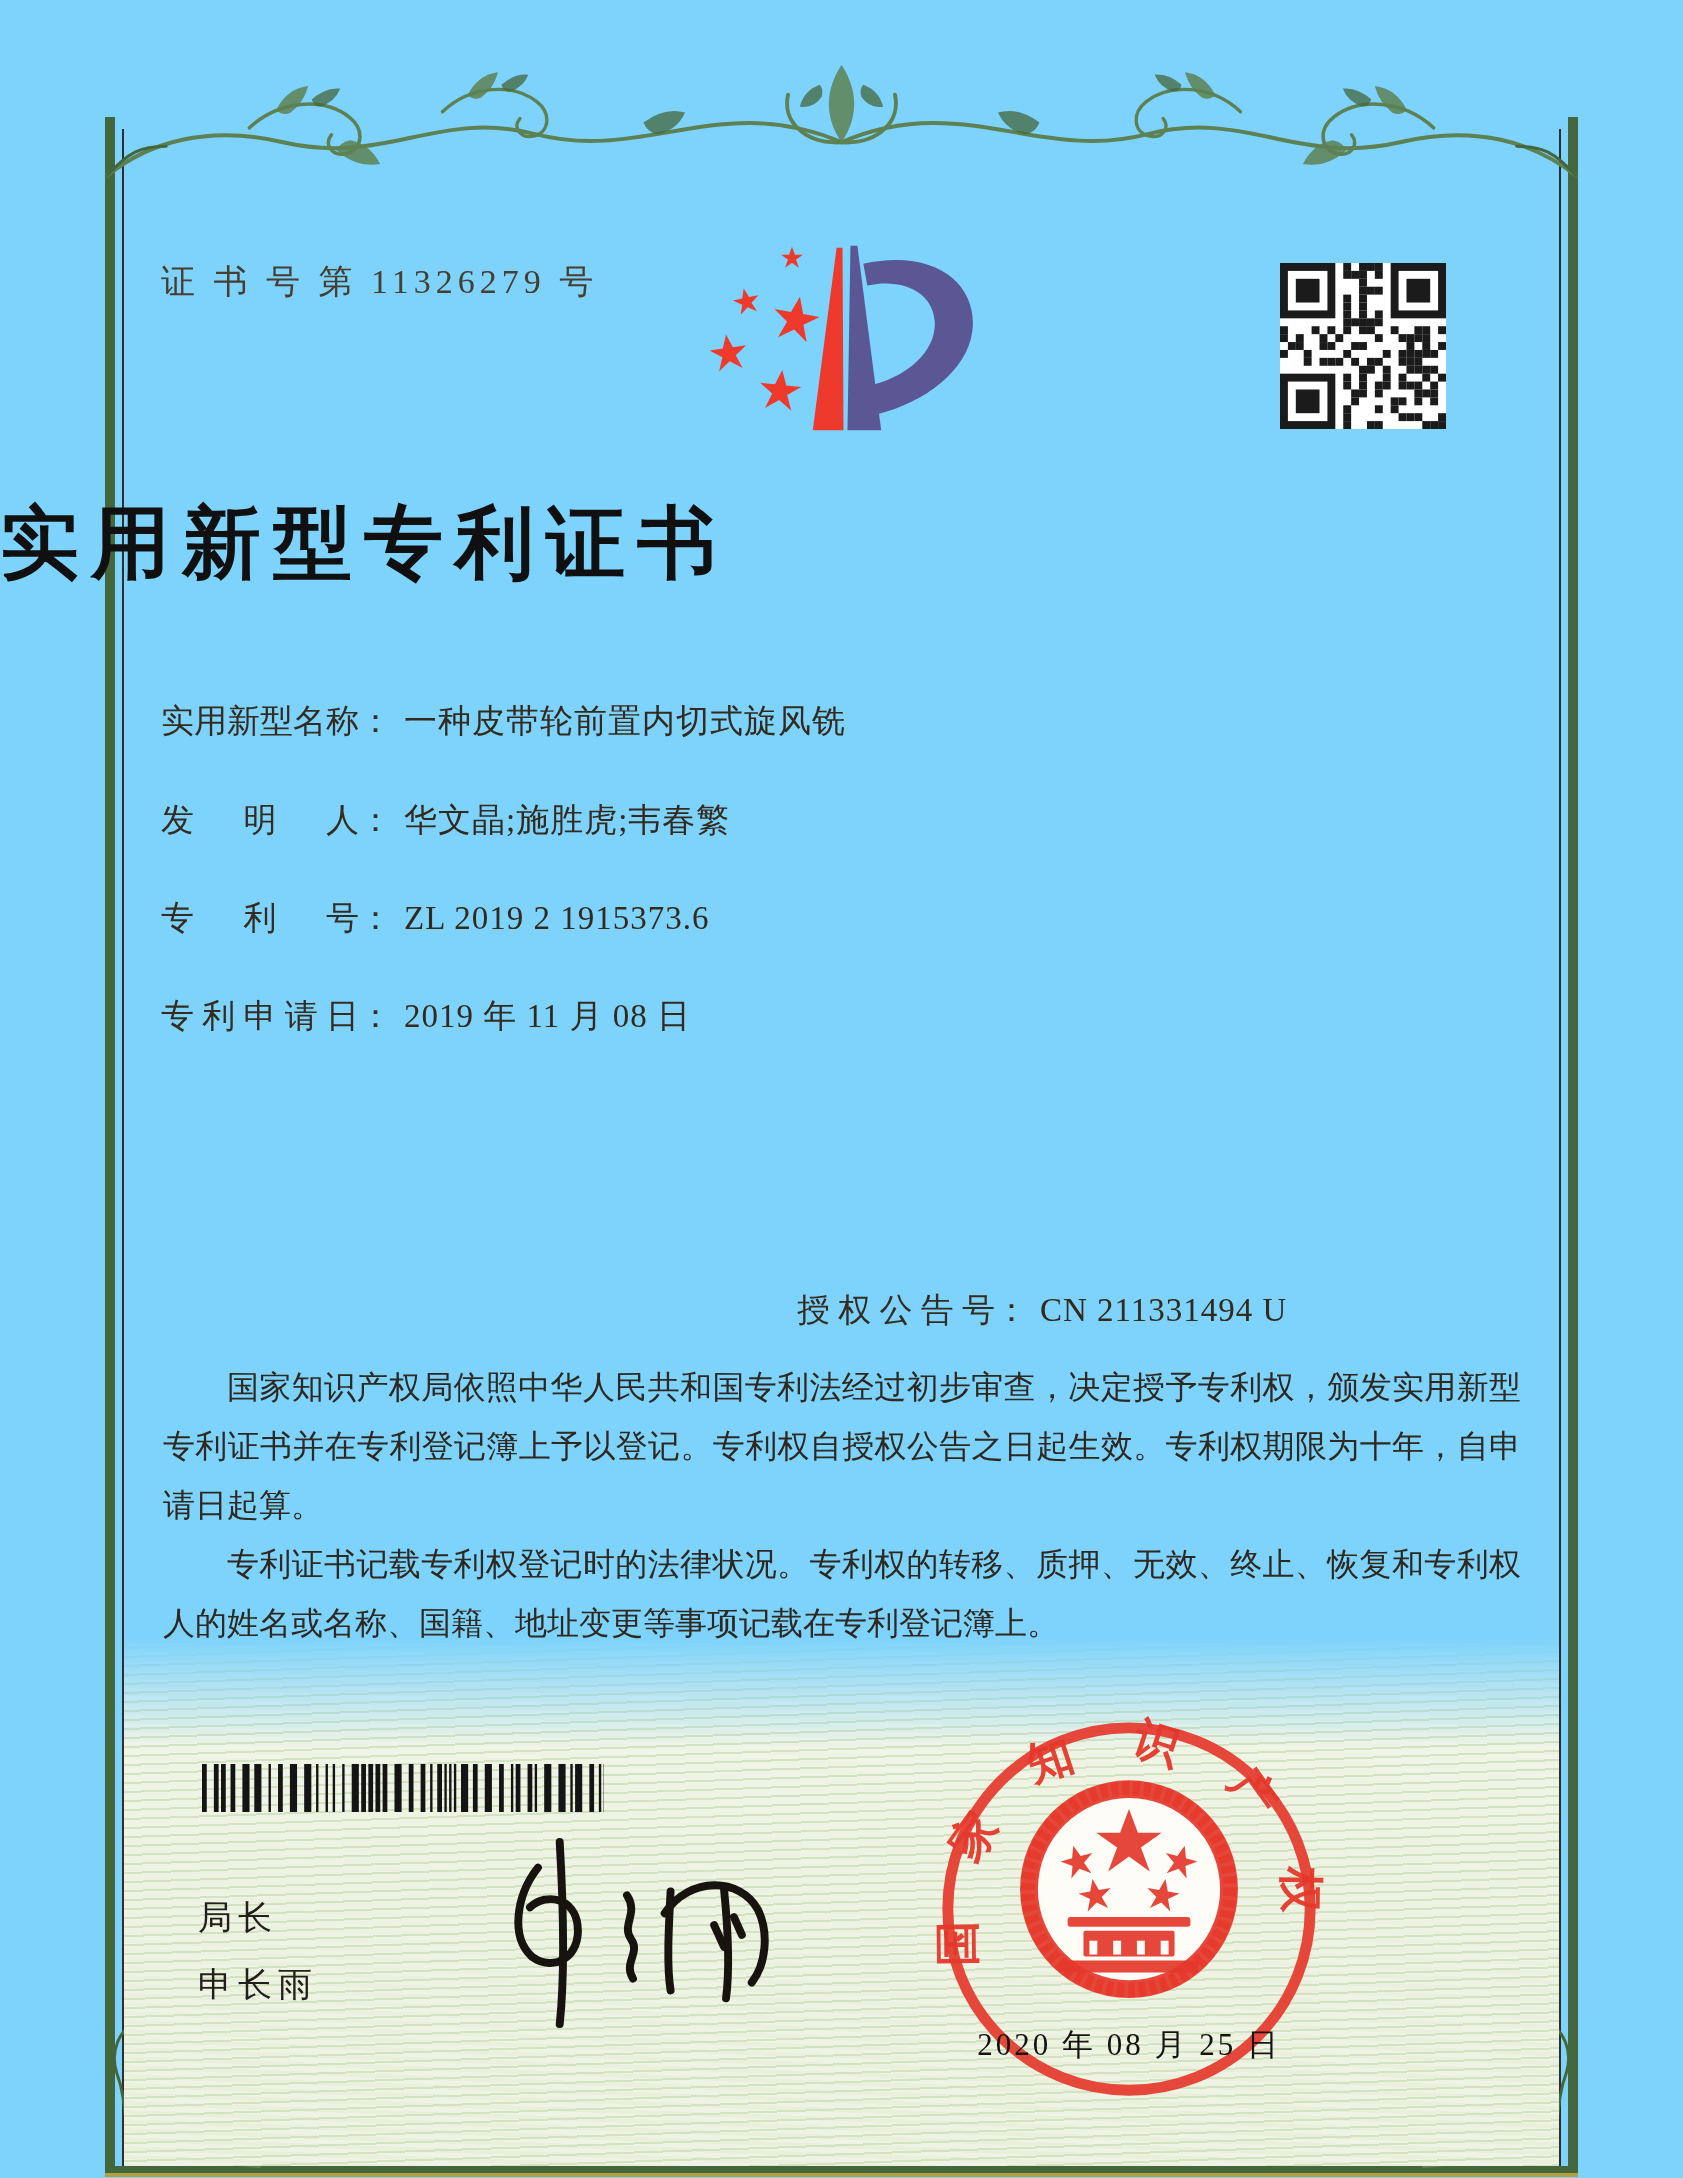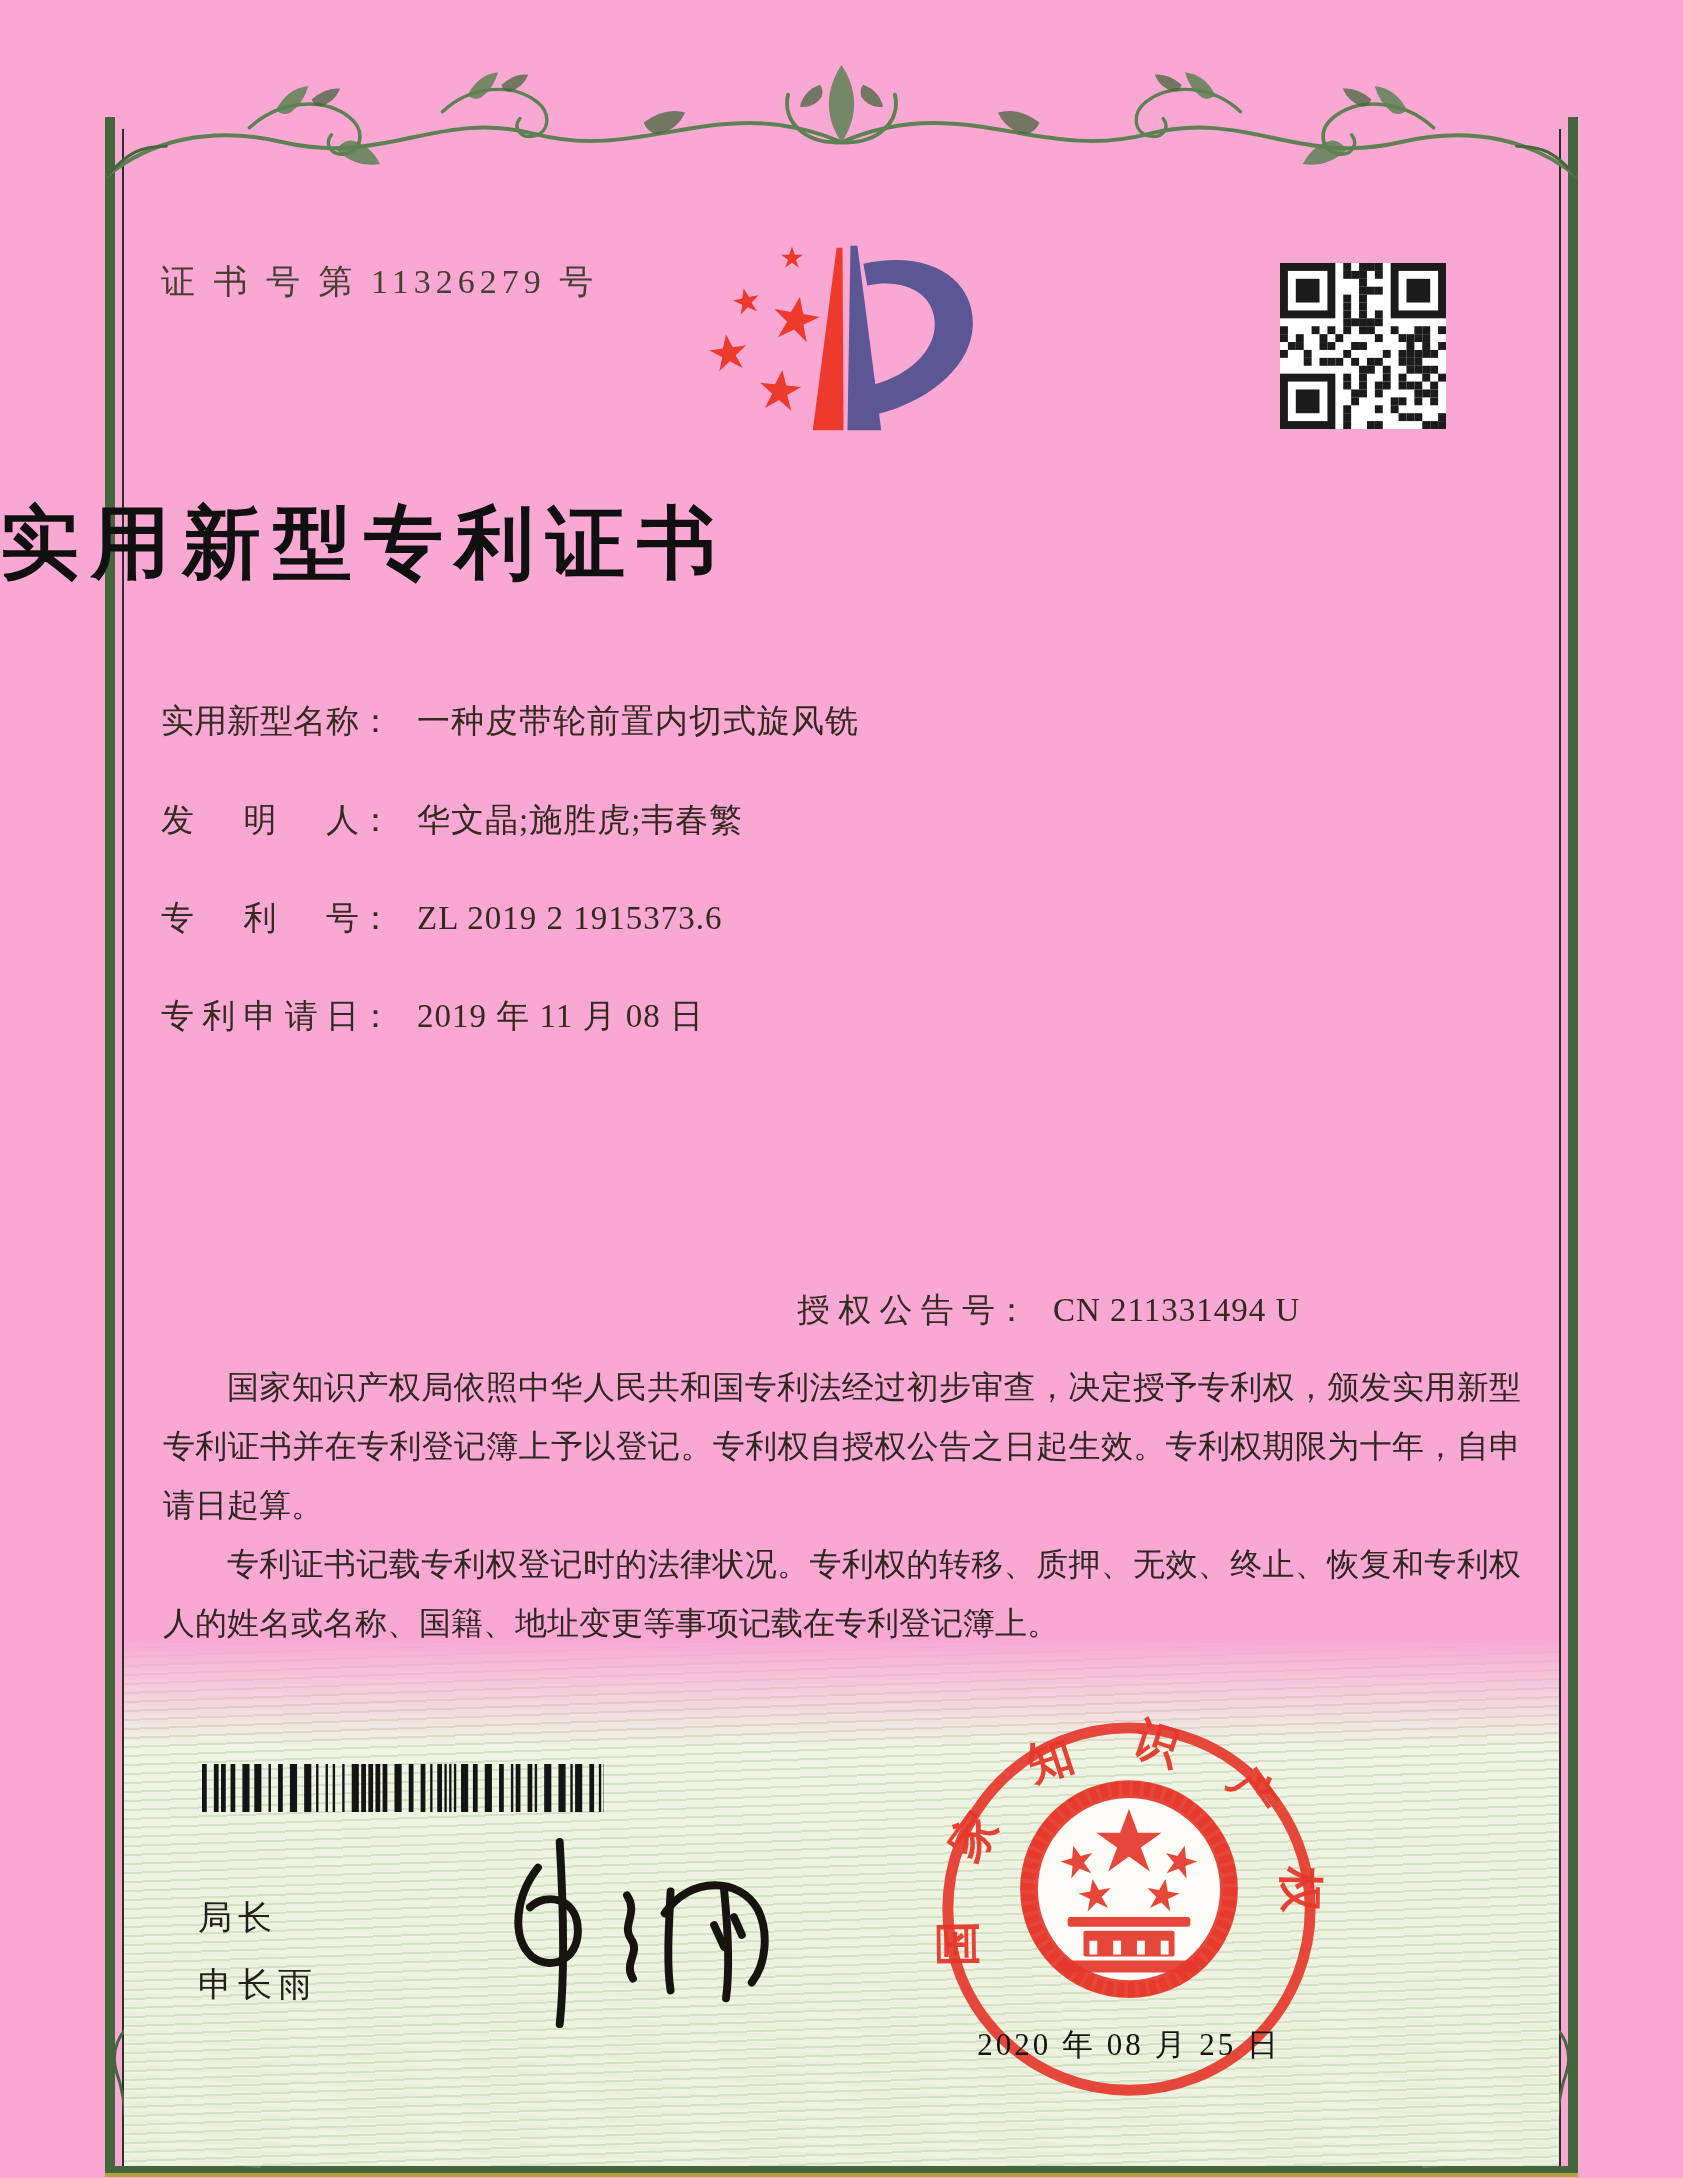--- a/index.html
+++ b/index.html
@@ -1,17 +1,17 @@
 <!DOCTYPE html>
 <html style="--seal-red: #e5382c; --logo-red: #ee3a2c; --logo-blue: #5b5694; --border-green: #44663c; --leaf-green: #5d8152; --wave-line: #d3e2c1; --wave-bg: #eef3e4; --gold: #b3a03e;"><head>
 <meta charset="utf-8">
 <style>
   html,body{margin:0;padding:0;background:#ffffff;}
   .page{
-    position:relative;width:1683px;height:2178px;background:#f9a8d4;overflow:hidden;
+    position:relative;width:1683px;height:2178px;background:#7dd3fc;overflow:hidden;
     font-family:"Liberation Serif","DejaVu Serif",serif;color:#2b251e;
   }
   
   .b-line{position:absolute;background:var(--border-green);}
   .b-left-outer {left:105px;top:117px;width:10px;height:2059px;}
   .b-left-inner {left:122px;top:129px;width:2px;height:2041px;background:#2e2e2a;}
   .b-right-outer{left:1568px;top:117px;width:10px;height:2059px;}
   .b-right-inner{left:1559px;top:129px;width:2px;height:2041px;background:#2e2e2a;}
   .b-bottom-outer{left:105px;top:2166px;width:1473px;height:7px;}
   .b-bottom-gold {left:105px;top:2173px;width:1473px;height:4px;background:var(--gold);}
@@ -41,21 +41,21 @@
   .logo .wedge-blue{fill:var(--logo-blue);}
   .qr{position:absolute;left:1280px;top:263px;width:166px;height:166px;background:#fff;}
   .doc-title{
     position:absolute;left:0;right:0;top:491px;text-align:left;
     font-size:79px;font-weight:bold;letter-spacing:12px;color:#101010;
   }
   
   .row{position:absolute;left:161px;font-size:33px;color:#352c21;white-space:nowrap;}
   .flabel{display:inline-block;width:198px;text-align:justify;text-align-last:justify;vertical-align:bottom;}
   .colon{display:inline-block;}
-  .fvalue{margin-left:25px;letter-spacing:1px;color:#33291d;}
+  .fvalue{margin-left:12px;letter-spacing:1px;color:#33291d;}
   .r1{top:699px}.r2{top:798px}.r3{top:896px}.r4{top:994px}
   .r5{top:1092px}.r6{top:1189px}.r7{top:1288px}
   .pair2{position:absolute;left:636px;top:0;}
   
   .paras{position:absolute;left:163px;top:1358px;width:1358px;font-size:32px;line-height:59px;
          color:#2e2820;text-align:justify;}
   .paras p{margin:0;text-indent:2em;}
   
   .barcode{position:absolute;left:202px;top:1764px;width:402px;height:48px;}
   .sig-title{position:absolute;left:198px;top:1895px;font-size:34px;letter-spacing:6px;color:#23201b;}

